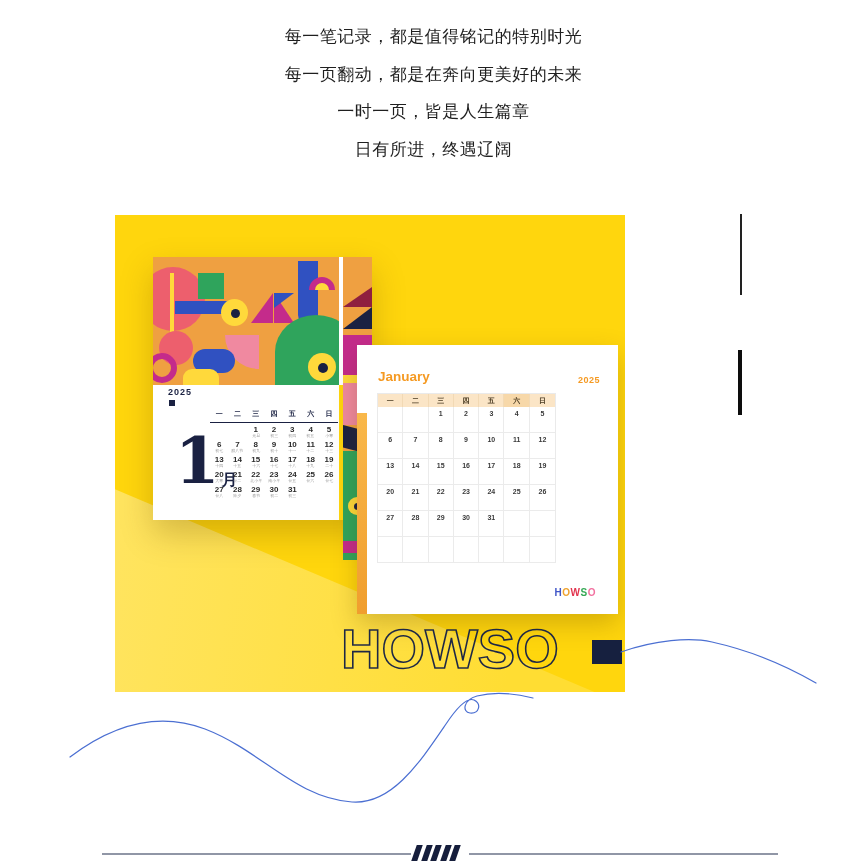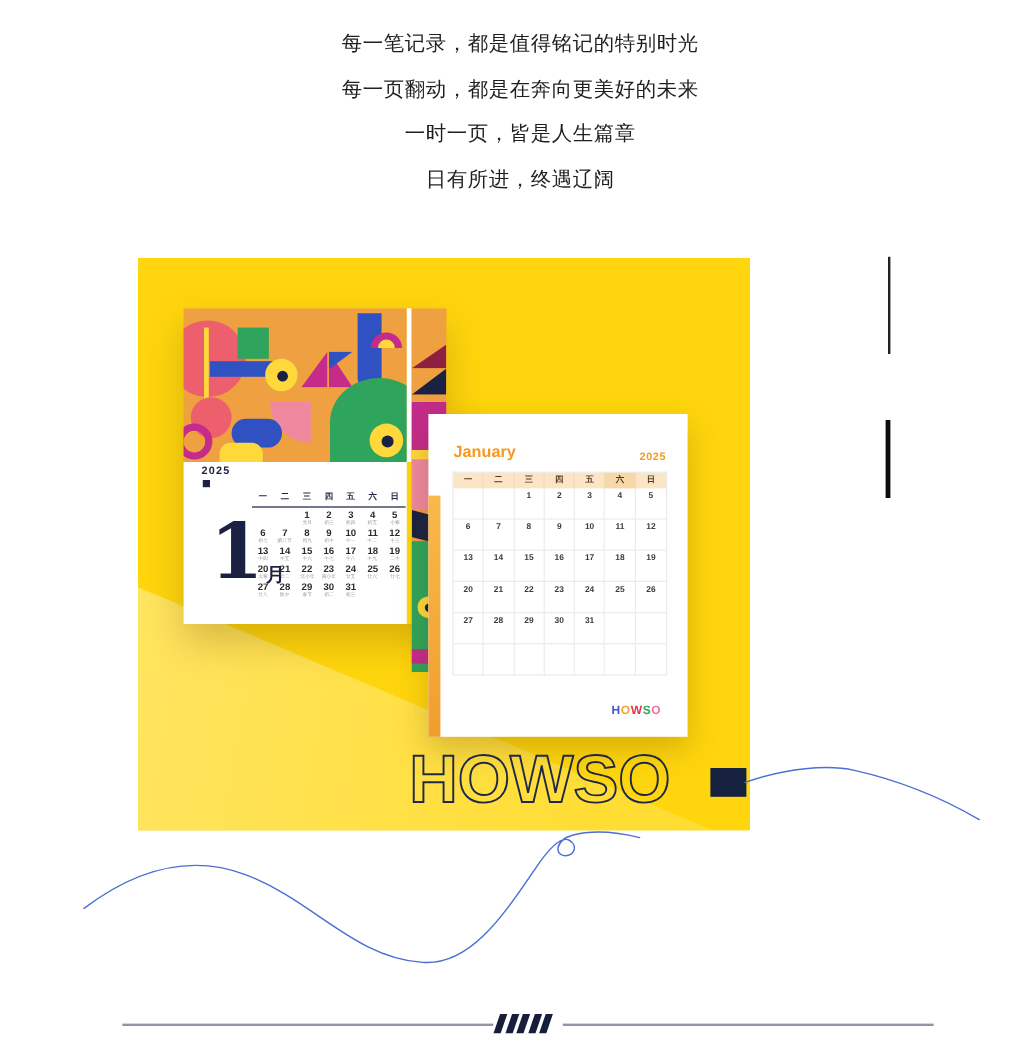--- a/index.html
+++ b/index.html
@@ -56,21 +56,21 @@
   .desk-weekdays{display:grid;grid-template-columns:repeat(7,18.3px);
       border-bottom:1.5px solid #1a2142;padding-bottom:3px;}
   .desk-weekdays span{font-size:7px;font-weight:bold;color:#1a2142;text-align:center;display:block;}
   .desk-dates{display:grid;grid-template-columns:repeat(7,18.3px);margin-top:3px;}
   .desk-cell{height:15px;text-align:center;overflow:hidden;}
   .desk-cell .d{display:block;font-size:8px;line-height:8px;font-weight:bold;color:#2b2b2b;}
   .desk-cell .l{display:block;font-size:5px;line-height:5px;color:#9a9a9a;transform:scale(0.8);transform-origin:center top;white-space:nowrap;}
   
   .pagecal{
     position:absolute;left:242px;top:130px;width:216px;height:269px;
-    background:#ffffff;box-shadow:0 10px 24px rgba(90,60,0,0.25);
+    background:#ffffff;box-shadow:0 10px 24px rgba(90,60,0,0.25);padding-left:45px;
   }
   .pagecal .spine{position:absolute;left:0;top:68px;width:10px;height:201px;
     background:linear-gradient(180deg,#f9b84a,#f09e2e);}
   .pc-title{position:absolute;left:21px;top:24px;font-size:13.5px;font-weight:bold;color:#f59a23;}
   .pc-year{position:absolute;right:18px;top:30px;font-size:9px;font-weight:bold;color:#f59a23;letter-spacing:0.5px;}
   .pc-grid{position:absolute;left:20px;top:48px;width:177px;border:1px solid #eaeaea;border-bottom:none;}
   .pc-weekdays{display:grid;grid-template-columns:repeat(7,25.3px);}
   .pc-weekdays span{height:13px;line-height:13px;font-size:7px;font-weight:bold;color:#4a3b22;
     text-align:center;background:#fbe5c6;border-right:1px solid #f2d9b4;}
   .pc-weekdays span:nth-child(6){background:#f7d8a9;}

